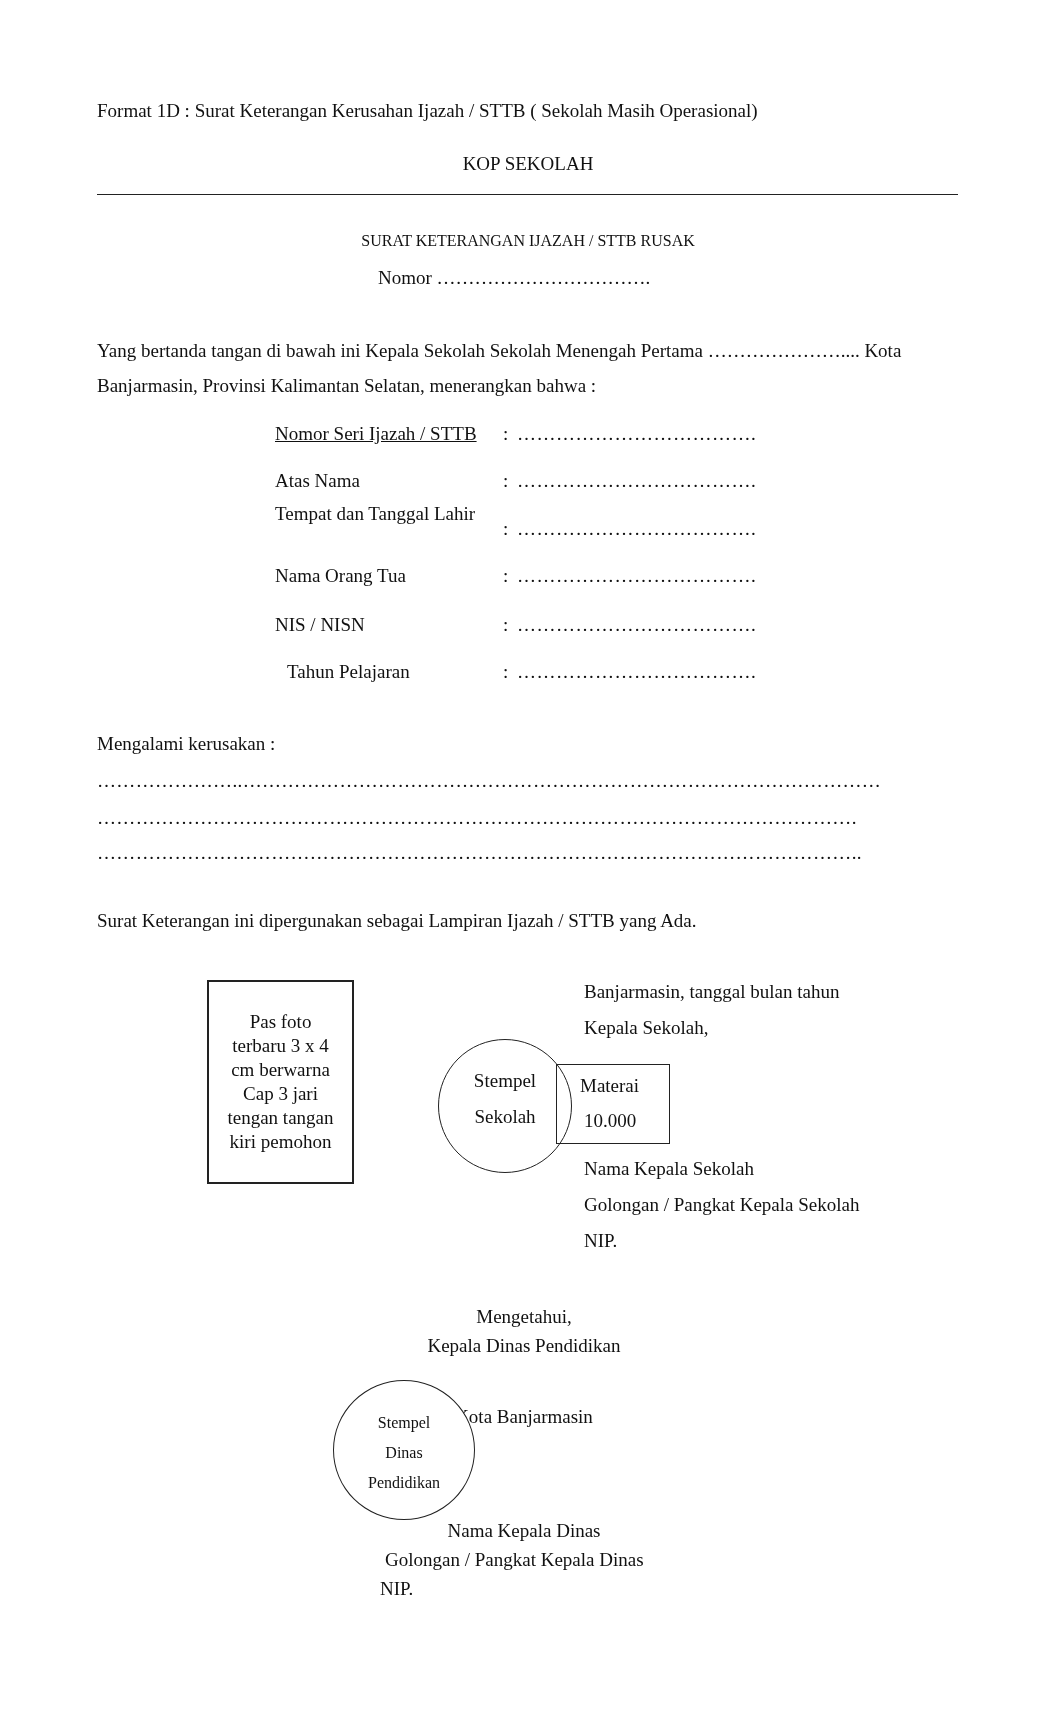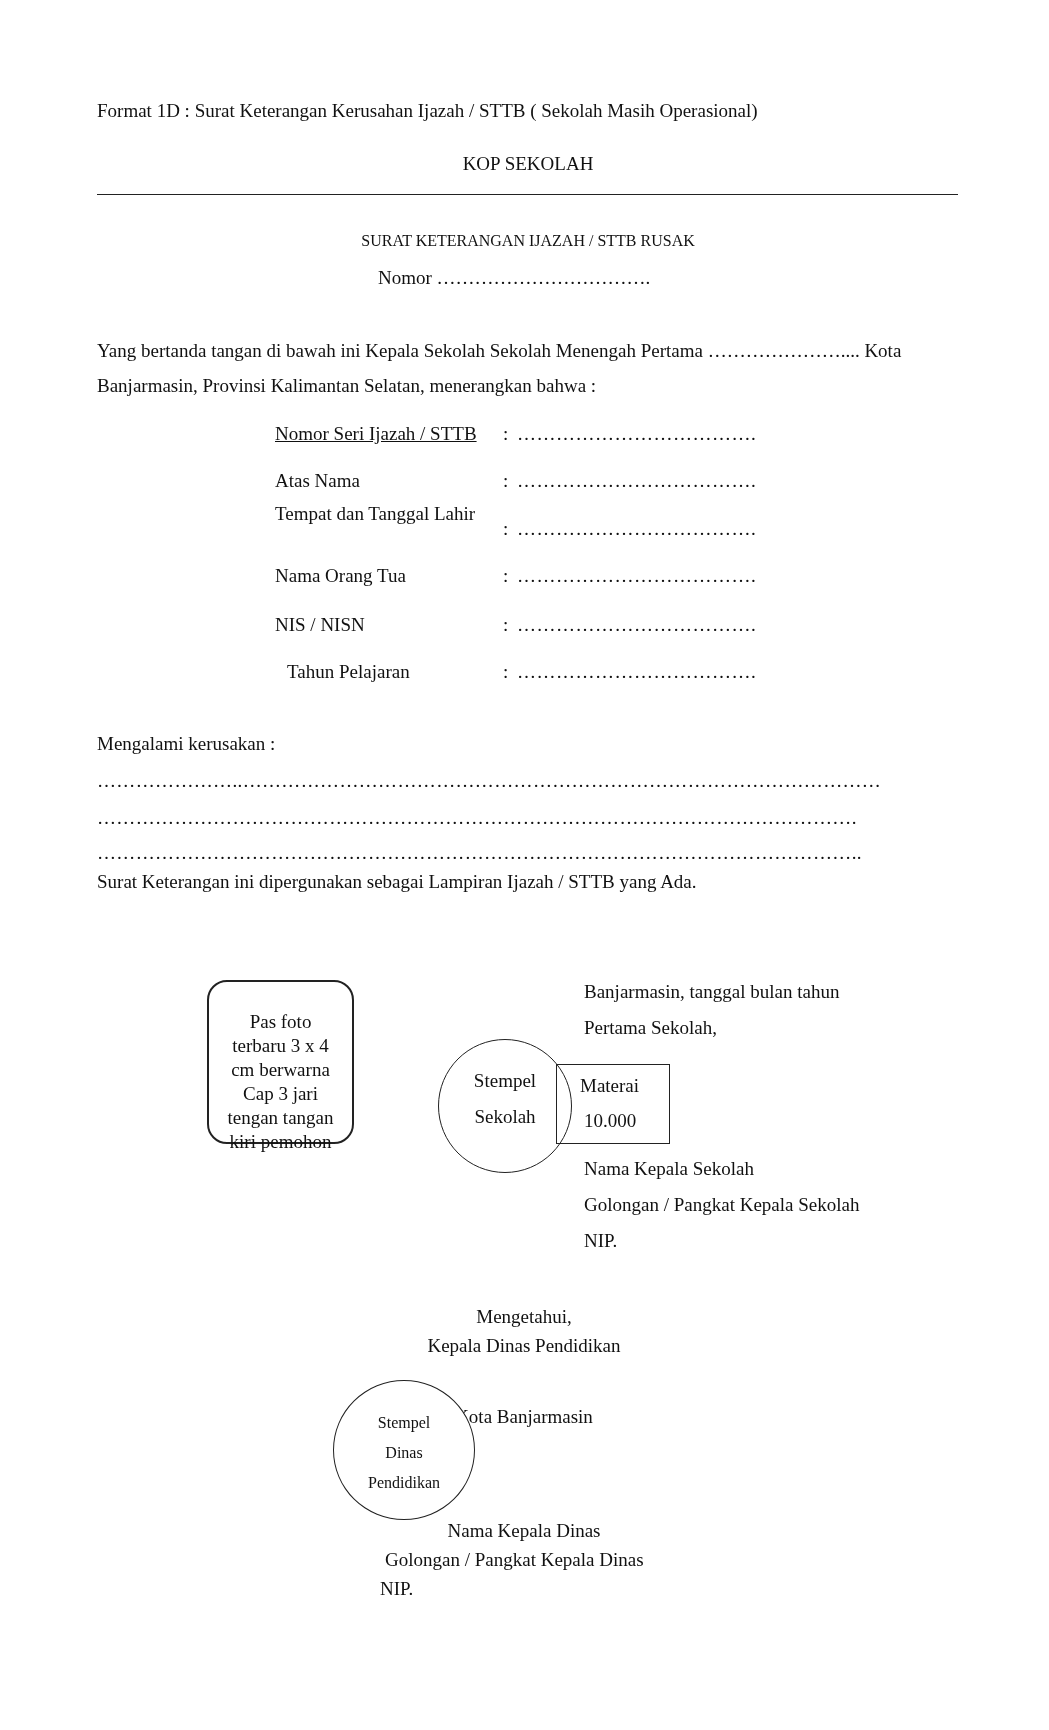--- a/index.html
+++ b/index.html
@@ -57,43 +57,43 @@
     <div class="t" style="left:503px; top:662px;">:</div>
     <div class="t dots" style="left:517px; top:662px;">……………………………….</div>
   </div>
 </div>
 
 <div class="t" style="left:97px; top:734px;">Mengalami kerusakan :</div>
 <div class="t" style="left:97px; top:771px; letter-spacing:0.35px;">…………………..………………………………………………………………………………………</div>
 <div class="t" style="left:97px; top:808px; letter-spacing:0.35px;">……………………………………………………………………………………………………….</div>
 <div class="t" style="left:97px; top:843px; letter-spacing:0.35px;">………………………………………………………………………………………………………..</div>
 
-<div class="t" style="left:97px; top:872px;">Surat Keterangan ini dipergunakan sebagai Lampiran Ijazah / STTB yang Ada.</div>
+<div class="t" style="left:97px; top:911px;">Surat Keterangan ini dipergunakan sebagai Lampiran Ijazah / STTB yang Ada.</div>
 
-<div class="box" style="left:207px; top:980px; width:147px; height:164px;border-radius:20px;">
+<div class="box" style="left:207px; top:980px; width:147px; height:204px;">
   <div class="photo-text" style="top:28px;">
     <div>Pas foto</div>
     <div>terbaru 3 x 4</div>
     <div>cm berwarna</div>
     <div>Cap 3 jari</div>
     <div>tengan tangan</div>
     <div>kiri pemohon</div>
   </div>
 </div>
 
 <div class="box" style="left:556px; top:1064px; width:114px; height:80px; border-width:1.6px;"></div>
 <div class="t" style="left:580px; top:1076px;text-align:right;">Materai</div>
 <div class="t" style="left:584px; top:1111px;">10.000</div>
 
 <div class="circle" style="left:438px; top:1039px; width:134px; height:134px; background:transparent;"></div>
 <div class="t c" style="left:505px; top:1071px;">Stempel</div>
 <div class="t c" style="left:505px; top:1107px;">Sekolah</div>
 
 <div class="t" style="left:584px; top:982px;">Banjarmasin, tanggal bulan tahun</div>
-<div class="t" style="left:584px; top:1018px;">Pertama Sekolah,</div>
+<div class="t" style="left:584px; top:1018px;">Kepala Sekolah,</div>
 <div class="t" style="left:584px; top:1159px;">Nama Kepala Sekolah</div>
 <div class="t" style="left:584px; top:1195px;">Golongan / Pangkat Kepala Sekolah</div>
 <div class="t" style="left:584px; top:1231px;">NIP.</div>
 
 <div class="t c" style="left:524px; top:1307px;">Mengetahui,</div>
 <div class="t c" style="left:524px; top:1336px;">Kepala Dinas Pendidikan</div>
 <div class="t c" style="left:524px; top:1407px;">Kota Banjarmasin</div>
 
 <div class="circle" style="left:333px; top:1380px; width:142px; height:140px;"></div>
 <div class="t c" style="left:404px; top:1415px; font-size:16px;">Stempel</div>

